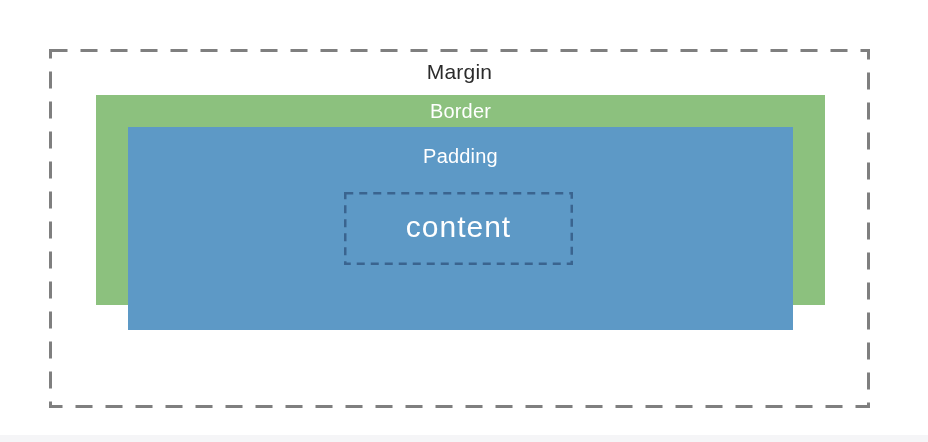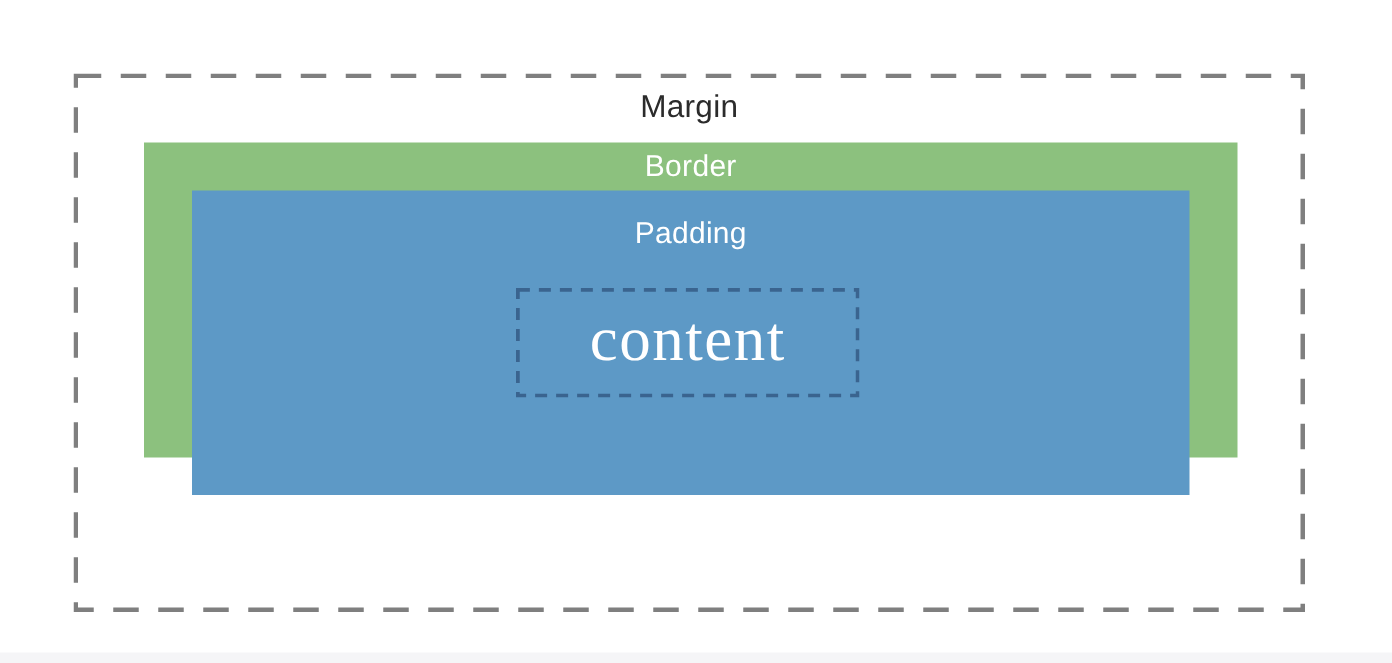--- a/index.html
+++ b/index.html
@@ -105,22 +105,22 @@
     justify-content: center;
   }
   .content-rect {
     fill: none;
     stroke: var(--content-dash, #3a648f);
     stroke-width: 2.5;
     stroke-dasharray: 8 6;
   }
   .content-label {
     position: relative;
-    font-family: Liberation Serif, serif;
-    font-size: 42px;
+    font-family: Liberation Sans, sans-serif;
+    font-size: 30px;
     line-height: 1;
     color: var(--label-text, #ffffff);
     letter-spacing: 1px;
     padding-bottom: 4px;
   }
 
   
   .bottom-strip {
     position: absolute;
     left: 0;

